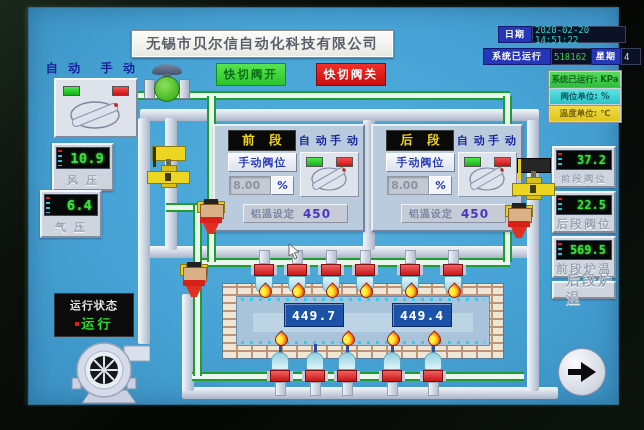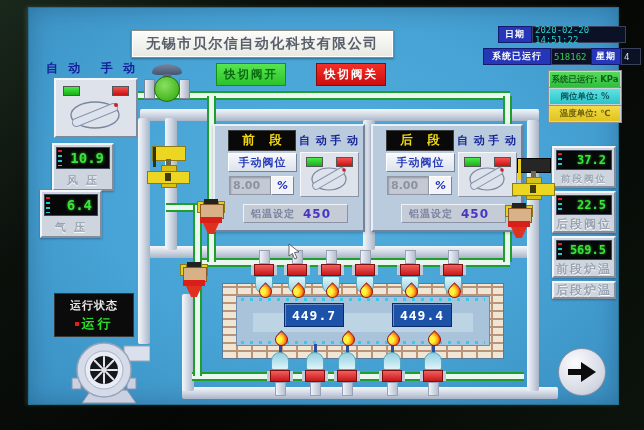--- a/index.html
+++ b/index.html
@@ -323,21 +323,21 @@
     <div class="inst-label" style="height:14px;font-size:12px;">后段阀位</div>
   </div>
   <div class="abs inst" style="left:552px;top:236px;width:60px;">
     <div class="inst-screen" style="height:18px;">
         <div class="inst-dots"></div>
         <span class="inst-val" style="font-size:12px;">569.5</span>
       </div>
     <div class="inst-label" style="height:14px;font-size:12px;">前段炉温</div>
   </div>
   <div class="abs inst" style="left:552px;top:281px;width:60px;">
-    <div class="inst-label" style="height:14px;font-size:12px;">后段炉温</div>
+    <div class="inst-label" style="height:14px;font-size:14px;padding-left:12px;">后段炉温</div>
   </div>
 
   <div class="abs furnace">
     <div class="f-cavity">
         <div class="f-inner"></div>
       </div>
   </div>
   <div class="abs tempbox" style="left:276px;top:303px;">449.7</div>
   <div class="abs tempbox" style="left:384px;top:303px;">449.4</div>
 

